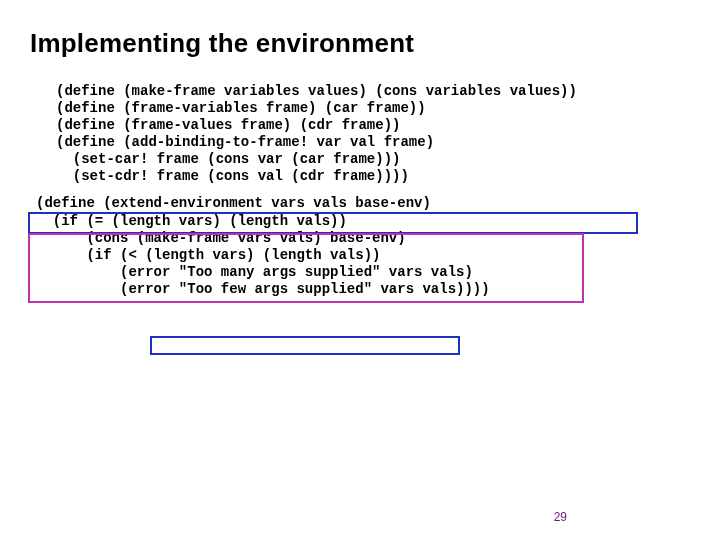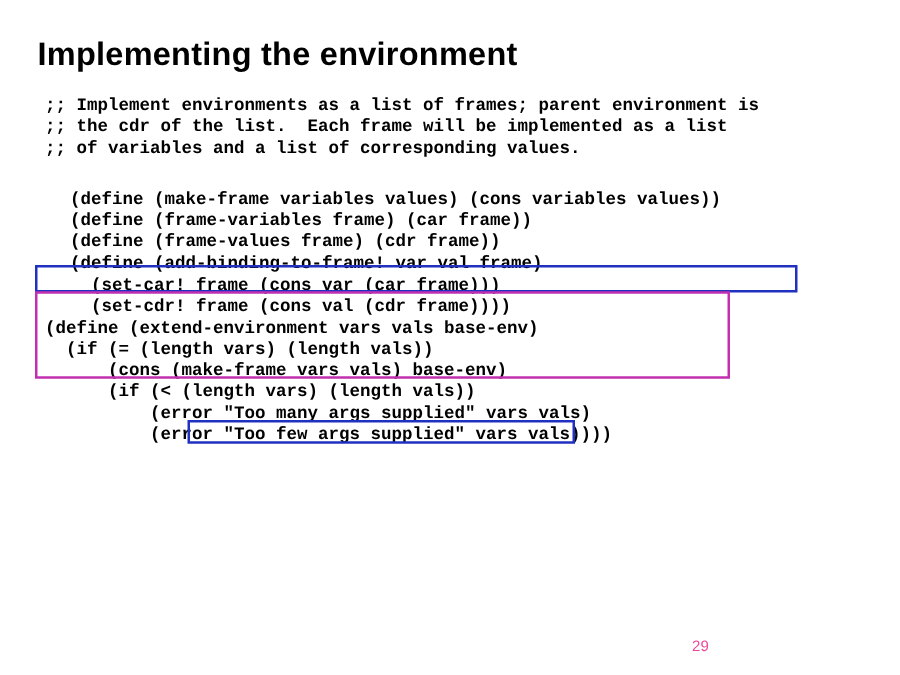--- a/index.html
+++ b/index.html
@@ -38,21 +38,21 @@
   }
   .blk1 {
     margin-top: 14px;
     margin-left: 26px;
   }
   .blk2 {
     margin-top: 24px;
     margin-left: 26px;
   }
   .blk3 {
-    margin-top: 0;
+    margin-top: 10px;
     margin-left: 6px;
   }
   
   .hl {
     position: absolute;
     background: transparent;
     box-sizing: border-box;
   }
   .hl-blue1 {
     border: 2.5px solid #2030c0;
@@ -73,33 +73,30 @@
     left: 150px;
     top: 336px;
     width: 310px;
     height: 19px;
   }
   .page-num {
     position: absolute;
     right: 22px;
     bottom: 16px;
     font-size: 12px;
-    color: #ec4899;
+    color: #701a75;
   }
 </style>
 </head>
 <body>
 
 <div class="slide">
 
   <h1 class="title">Implementing the environment</h1>
 
-  <pre class="cm"><span>;; Implement environments as a list of frames; parent environment is</span>
-<span>;; the cdr of the list.  Each frame will be implemented as a list</span>
-<span>;; of variables and a list of corresponding values.</span></pre>
 
 
   <pre class="blk2"><span>(define (make-frame variables values) (cons variables values))</span>
 <span>(define (frame-variables frame) (car frame))</span>
 <span>(define (frame-values frame) (cdr frame))</span>
 <span>(define (add-binding-to-frame! var val frame)</span>
 <span>  (set-car! frame (cons var (car frame)))</span>
 <span>  (set-cdr! frame (cons val (cdr frame))))</span></pre>
 
   <pre class="blk3"><span>(define (extend-environment vars vals base-env)</span>

